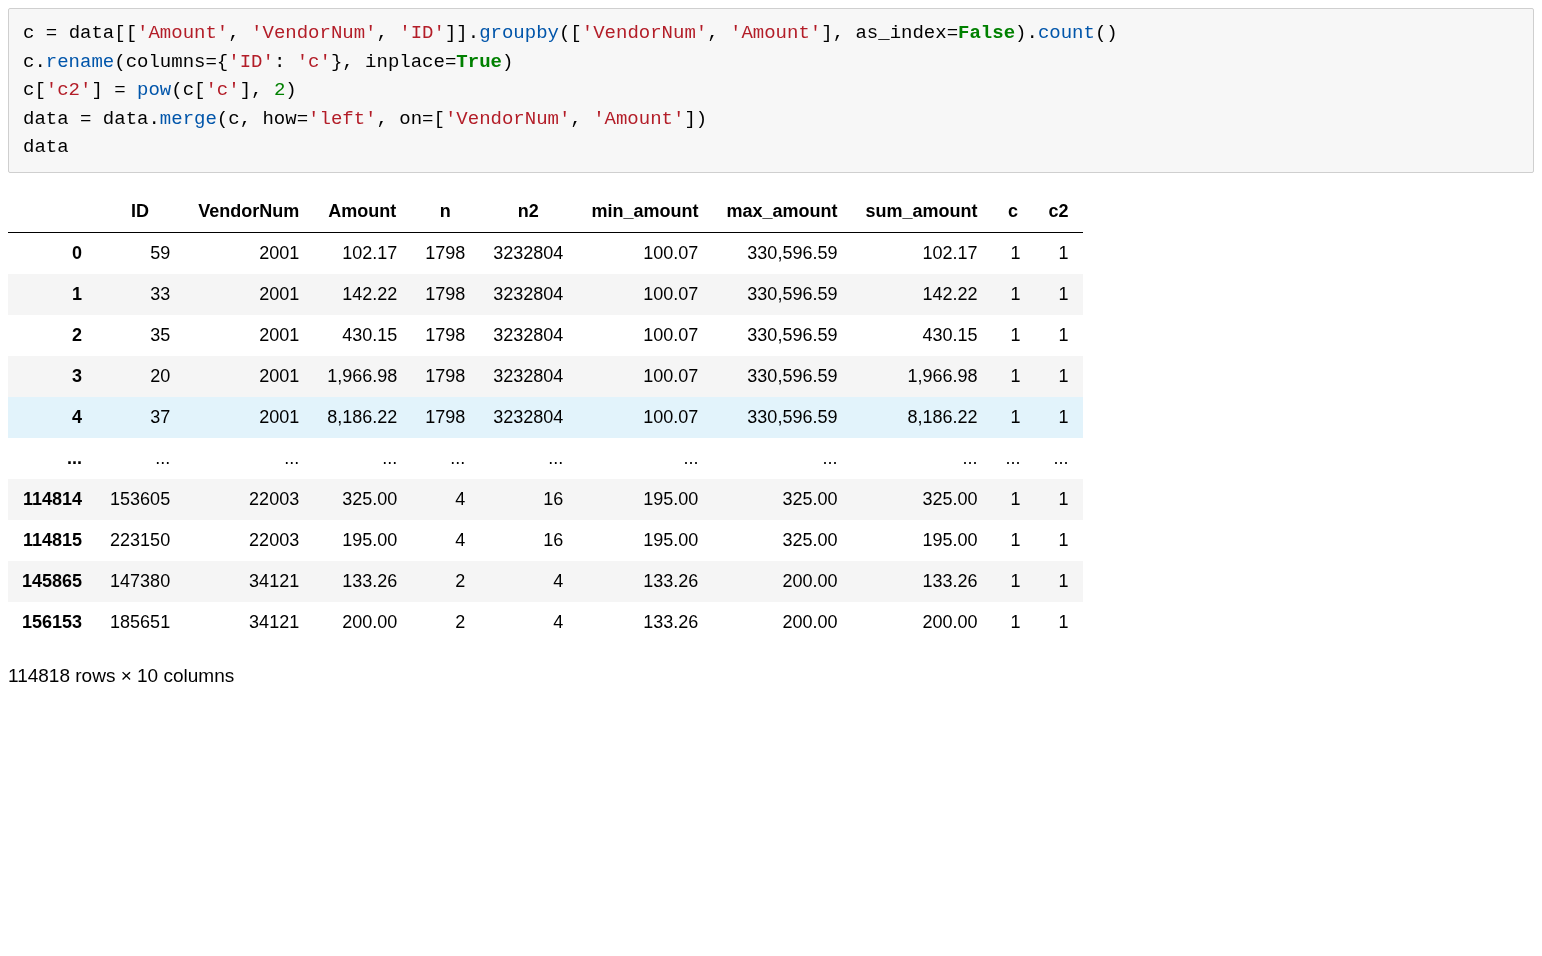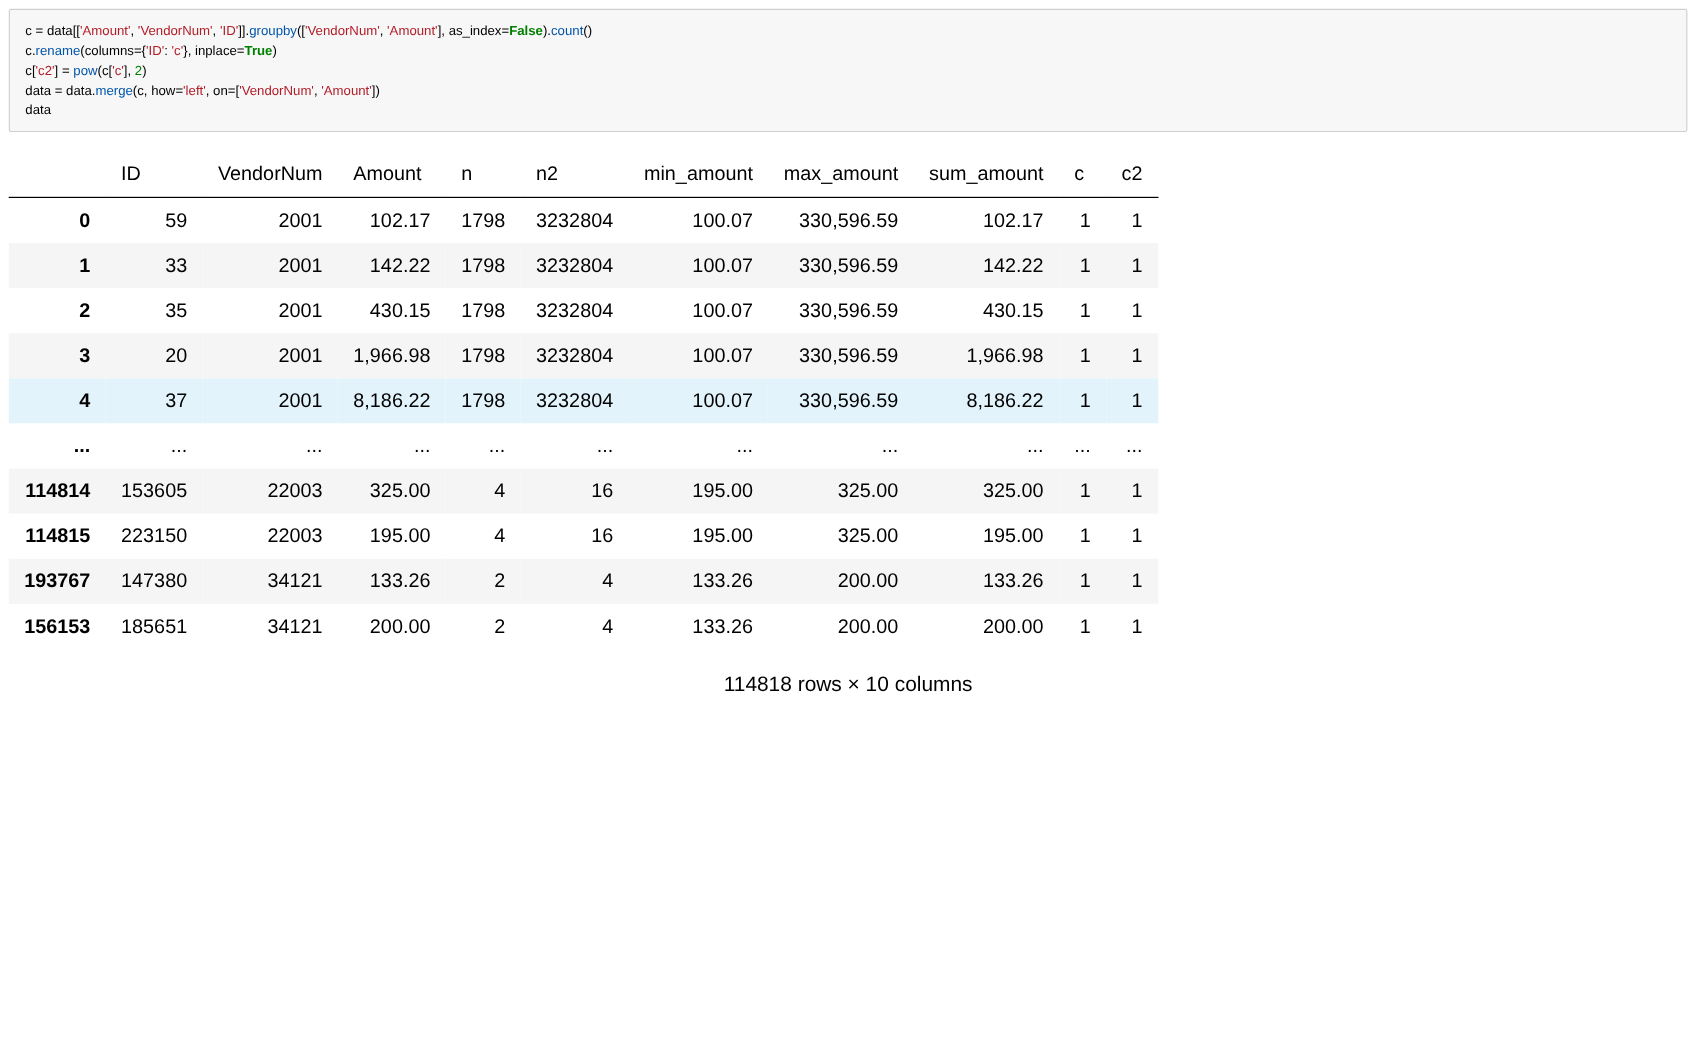--- a/index.html
+++ b/index.html
@@ -7,22 +7,22 @@
   font-family: "Helvetica Neue", Helvetica, Arial, sans-serif;
   background: #fff;
   padding: 8px;
   font-size: 18px;
   color: #000;
 }
 .code-cell {
   background: #f7f7f7;
   border: 1px solid #cfcfcf;
   padding: 10px 14px;
-  font-family: Liberation Sans, sans-serif;
-  font-size: 12px;
+  font-family: Liberation Mono, monospace;
+  font-size: 19px;
   line-height: 1.5;
   white-space: pre;
   overflow-x: auto;
   border-radius: 2px;
 }
 .tok-op  { color: #000; }
 .tok-name{ color: #000; }
 .tok-fn  { color: #0055aa; }
 .tok-str { color: #b31d28; }
 .tok-bool{ color: #008000; font-weight: bold; }
@@ -31,22 +31,22 @@
 .output {
   margin-top: 18px;
   font-family: "Helvetica Neue", Helvetica, Arial, sans-serif;
 }
 table.df {
   border-collapse: collapse;
   border: none;
   font-size: 18px;
 }
 table.df thead th {
-  text-align: left;
-  font-weight: 400;
+  text-align: center;
+  font-weight: 700;
   padding: 10px 14px;
   border-bottom: 1px solid #000;
   white-space: nowrap;
 }
 table.df thead th.idx-head {
   border-bottom: 1px solid #000;
 }
 table.df tbody th {
   text-align: right;
   font-weight: 700;
@@ -58,21 +58,20 @@
   padding: 10px 14px;
   white-space: nowrap;
 }
 table.df tbody tr.even  { background: #ffffff; }
 table.df tbody tr.odd   { background: #f5f5f5; }
 table.df tbody tr.highlight { background: #e2f3fb; }
 .df-footer {
   margin-top: 22px;
   font-size: 19px;
   color: #000;
-  text-align: center;
 }
 </style>
 </head>
 <body>
 
 <div class="code-cell" id="code-cell"><span class="tok-name">c</span><span class="tok-op"> = </span><span class="tok-name">data</span><span class="tok-op">[[</span><span class="tok-str">'Amount'</span><span class="tok-op">, </span><span class="tok-str">'VendorNum'</span><span class="tok-op">, </span><span class="tok-str">'ID'</span><span class="tok-op">]]</span><span class="tok-op">.</span><span class="tok-fn">groupby</span><span class="tok-op">([</span><span class="tok-str">'VendorNum'</span><span class="tok-op">, </span><span class="tok-str">'Amount'</span><span class="tok-op">], as_index=</span><span class="tok-bool">False</span><span class="tok-op">).</span><span class="tok-fn">count</span><span class="tok-op">()</span>
 <span class="tok-name">c</span><span class="tok-op">.</span><span class="tok-fn">rename</span><span class="tok-op">(columns={</span><span class="tok-str">'ID'</span><span class="tok-op">: </span><span class="tok-str">'c'</span><span class="tok-op">}, inplace=</span><span class="tok-bool">True</span><span class="tok-op">)</span>
 <span class="tok-name">c</span><span class="tok-op">[</span><span class="tok-str">'c2'</span><span class="tok-op">] = </span><span class="tok-fn">pow</span><span class="tok-op">(c[</span><span class="tok-str">'c'</span><span class="tok-op">], </span><span class="tok-num">2</span><span class="tok-op">)</span>
 <span class="tok-name">data</span><span class="tok-op"> = </span><span class="tok-name">data</span><span class="tok-op">.</span><span class="tok-fn">merge</span><span class="tok-op">(c, how=</span><span class="tok-str">'left'</span><span class="tok-op">, on=[</span><span class="tok-str">'VendorNum'</span><span class="tok-op">, </span><span class="tok-str">'Amount'</span><span class="tok-op">])</span>
 <span class="tok-name">data</span></div>
@@ -193,21 +192,21 @@
           <td>195.00</td>
           <td>4</td>
           <td>16</td>
           <td>195.00</td>
           <td>325.00</td>
           <td>195.00</td>
           <td>1</td>
           <td>1</td>
         </tr>
         <tr class="odd">
-          <th>193767</th>
+          <th>145865</th>
           <td>147380</td>
           <td>34121</td>
           <td>133.26</td>
           <td>2</td>
           <td>4</td>
           <td>133.26</td>
           <td>200.00</td>
           <td>133.26</td>
           <td>1</td>
           <td>1</td>

